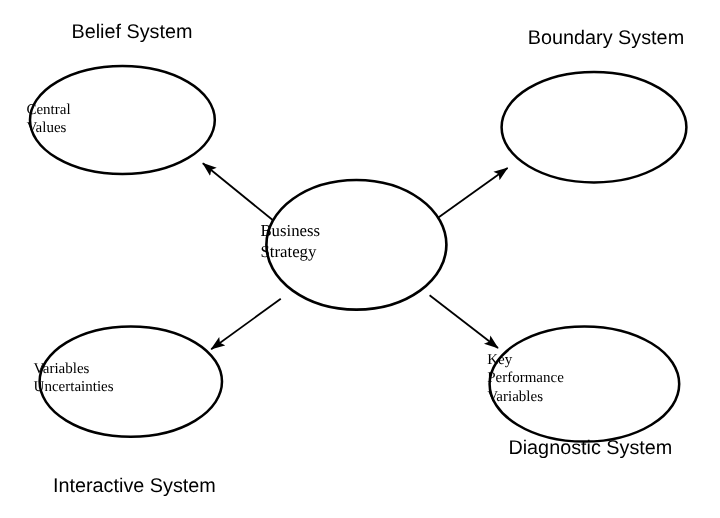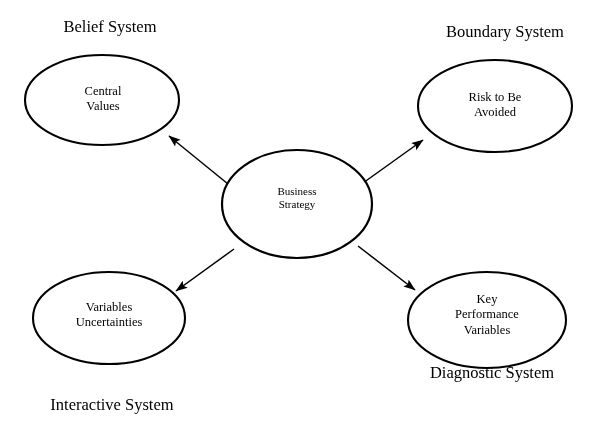--- a/index.html
+++ b/index.html
@@ -27,37 +27,36 @@
   #diagram-svg {
     position: absolute;
     left: 0;
     top: 0;
     width: 600px;
     height: 432px;
     display: block;
   }
   .node-label {
     position: absolute;
-    text-align: center;
     line-height: 1.22;
     font-size: 12.5px;
     font-family: "Liberation Serif", "DejaVu Serif", serif;
     color: #000000;
     white-space: pre-line;
     pointer-events: none;
   }
   .node-label.center {
-    font-size: 11px;
+    font-size: 14px;
   }
   .system-caption {
     position: absolute;
     text-align: center;
     font-size: 16.5px;
     line-height: 1.1;
-    font-family: Liberation Serif, serif;
+    font-family: Liberation Sans, sans-serif;
     color: #000000;
     white-space: nowrap;
   }
   
   #caption-belief      { left: 10px;  top: 18px;  width: 200px; }
   #caption-boundary    { left: 405px; top: 23px;  width: 200px; }
   #caption-interactive { left: 12px;  top: 396px; width: 200px; }
   #caption-diagnostic  { left: 392px; top: 364px; width: 200px; }
   
   #label-central    { left: 22px;  top: 84px;  width: 162px; }
@@ -90,22 +89,20 @@
       <ellipse cx="495" cy="106" rx="77" ry="46" fill="#ffffff" stroke="#000000" stroke-width="2.1"></ellipse>
       <ellipse cx="109" cy="318" rx="76" ry="46" fill="#ffffff" stroke="#000000" stroke-width="2.1"></ellipse>
       <ellipse cx="487" cy="320" rx="79" ry="48" fill="#ffffff" stroke="#000000" stroke-width="2.1"></ellipse>
       <ellipse cx="297" cy="204" rx="75" ry="54" fill="#ffffff" stroke="#000000" stroke-width="2.2"></ellipse>
     </g>
   </svg>
 
   <div class="node-label" id="label-central">Central
 Values</div>
 
-  <div class="node-label" id="label-risk">Risk to Be
-Avoided</div>
 
   <div class="node-label" id="label-strategic">Variables
 Uncertainties</div>
 
   <div class="node-label" id="label-key">Key
 Performance
 Variables</div>
 
   <div class="node-label center" id="label-business">Business
 Strategy</div>

